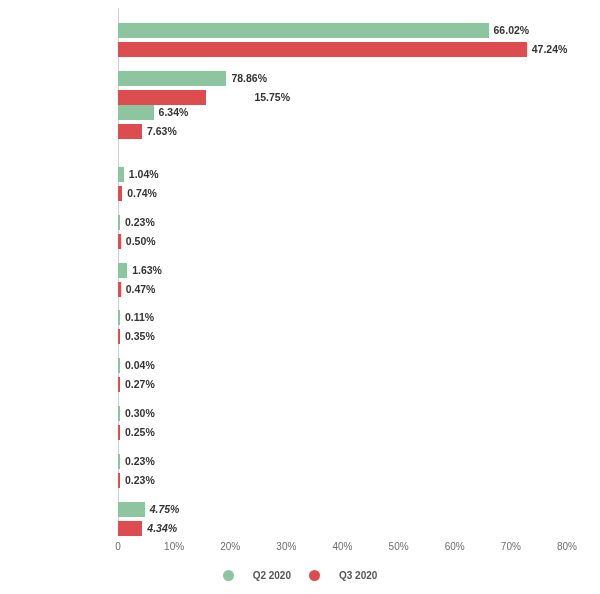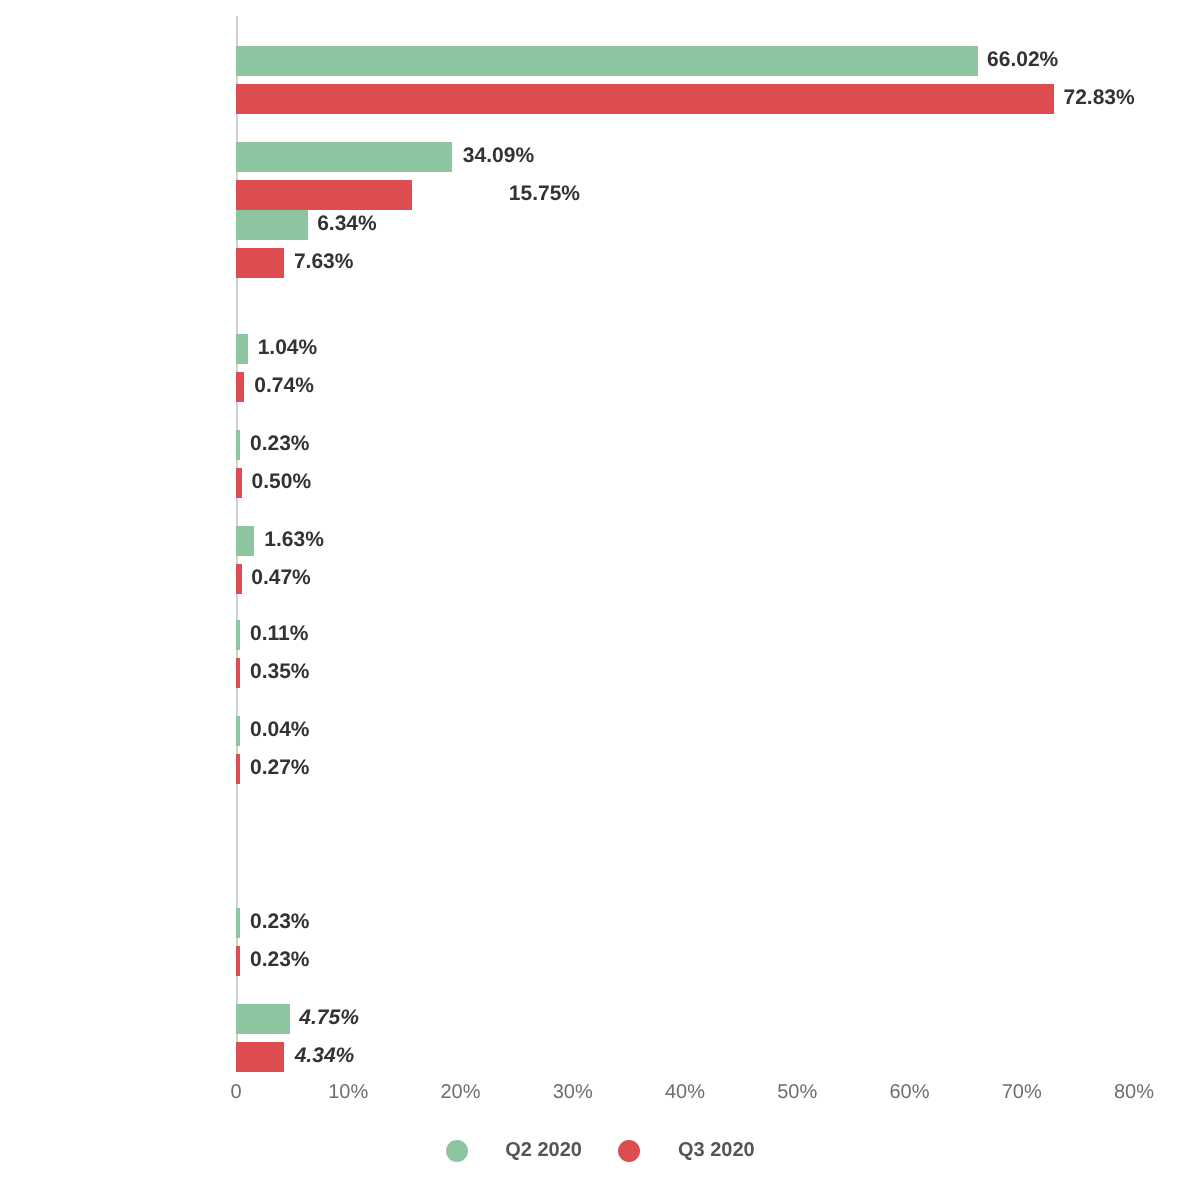--- a/index.html
+++ b/index.html
@@ -130,27 +130,27 @@
 <div id="chart-root">
   <div class="axis-line"></div>
   <div class="plot-area" id="plot-area">
       <div class="cat-group" style="top: 11px;">
         <div class="bar-row green">
           <div class="bar green" style="width: 370.537px; background: rgb(140, 197, 160);"></div>
           <div class="bar-value" style="left: 370.537px;">66.02%</div>
         </div>
         <div class="bar-row red">
           <div class="bar red" style="width: 408.758px; background: rgb(221, 76, 78);"></div>
-          <div class="bar-value" style="left: 408.758px;">72.83%</div>
+          <div class="bar-value" style="left: 408.758px;">47.24%</div>
         </div>
       </div>
       <div class="cat-group" style="top: 58.9px;">
         <div class="bar-row green">
           <div class="bar green" style="width: 108.433px; background: rgb(140, 197, 160);"></div>
-          <div class="bar-value" style="left: 108.433px;">34.09%</div>
+          <div class="bar-value" style="left: 108.433px;">78.86%</div>
         </div>
         <div class="bar-row red">
           <div class="bar red" style="width: 88.3969px; background: rgb(221, 76, 78);"></div>
           <div class="bar-value" style="left: 88.3969px; padding-left: 48px;">15.75%</div>
         </div>
       </div>
       <div class="cat-group" style="top: 93px; padding-left: 44px;">
         <div class="bar-row green">
           <div class="bar green" style="width: 35.5832px; background: rgb(140, 197, 160);"></div>
           <div class="bar-value" style="left: 35.5832px;">6.34%</div>
@@ -201,20 +201,30 @@
         </div>
       </div>
       <div class="cat-group" style="top: 346.3px;">
         <div class="bar-row green">
           <div class="bar green" style="width: 2px; background: rgb(140, 197, 160);"></div>
           <div class="bar-value" style="left: 2px;">0.04%</div>
         </div>
         <div class="bar-row red">
           <div class="bar red" style="width: 2px; background: rgb(221, 76, 78);"></div>
           <div class="bar-value" style="left: 2px;">0.27%</div>
+        </div>
+      </div>
+      <div class="cat-group" style="top: 394.2px;">
+        <div class="bar-row green">
+          <div class="bar green" style="width: 2px; background: rgb(140, 197, 160);"></div>
+          <div class="bar-value" style="left: 2px;">0.30%</div>
+        </div>
+        <div class="bar-row red">
+          <div class="bar red" style="width: 2px; background: rgb(221, 76, 78);"></div>
+          <div class="bar-value" style="left: 2px;">0.25%</div>
         </div>
       </div>
       <div class="cat-group" style="top: 442.1px;">
         <div class="bar-row green">
           <div class="bar green" style="width: 2px; background: rgb(140, 197, 160);"></div>
           <div class="bar-value" style="left: 2px;">0.23%</div>
         </div>
         <div class="bar-row red">
           <div class="bar red" style="width: 2px; background: rgb(221, 76, 78);"></div>
           <div class="bar-value" style="left: 2px;">0.23%</div>

